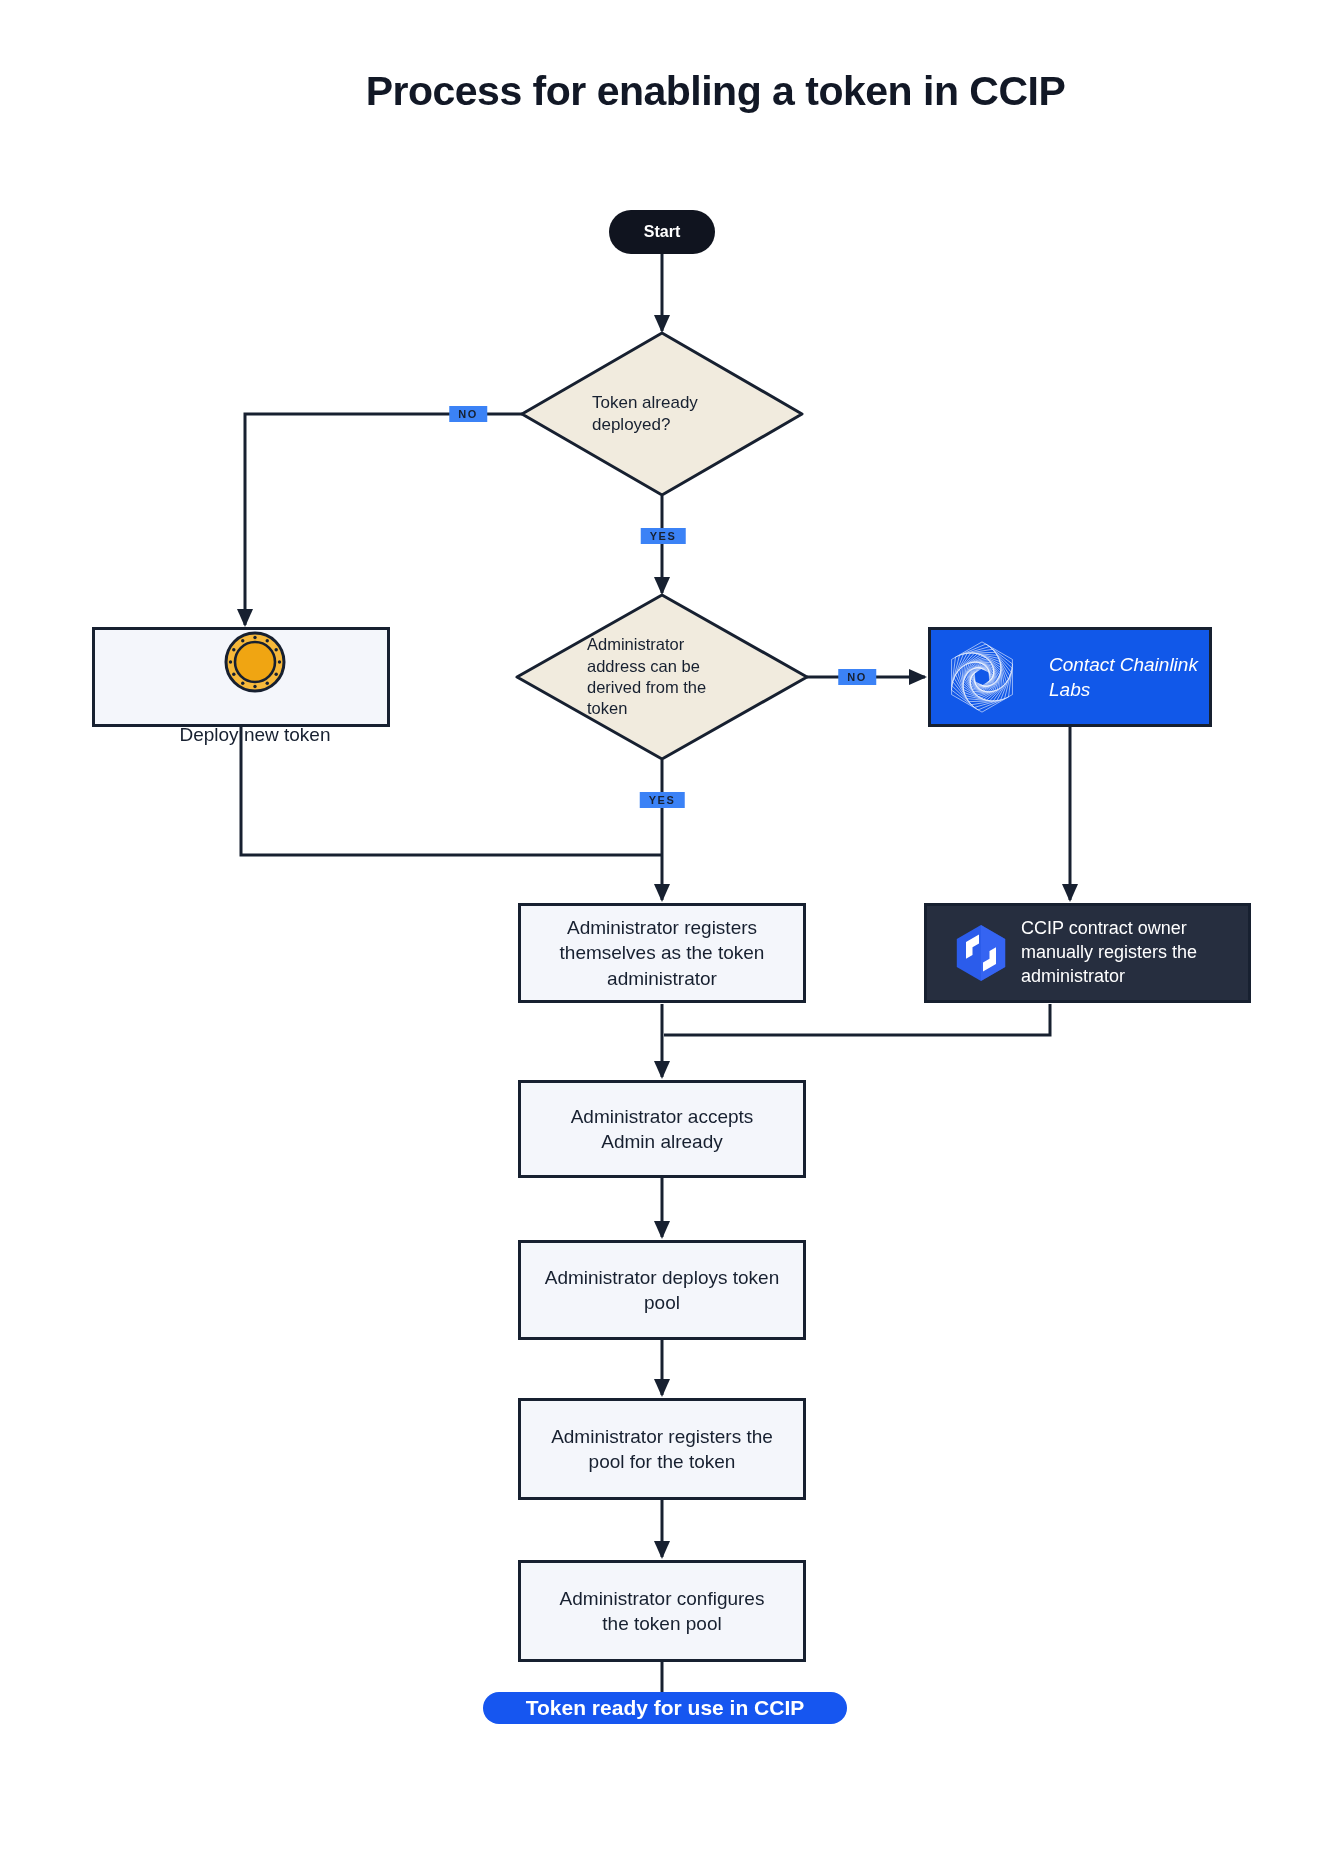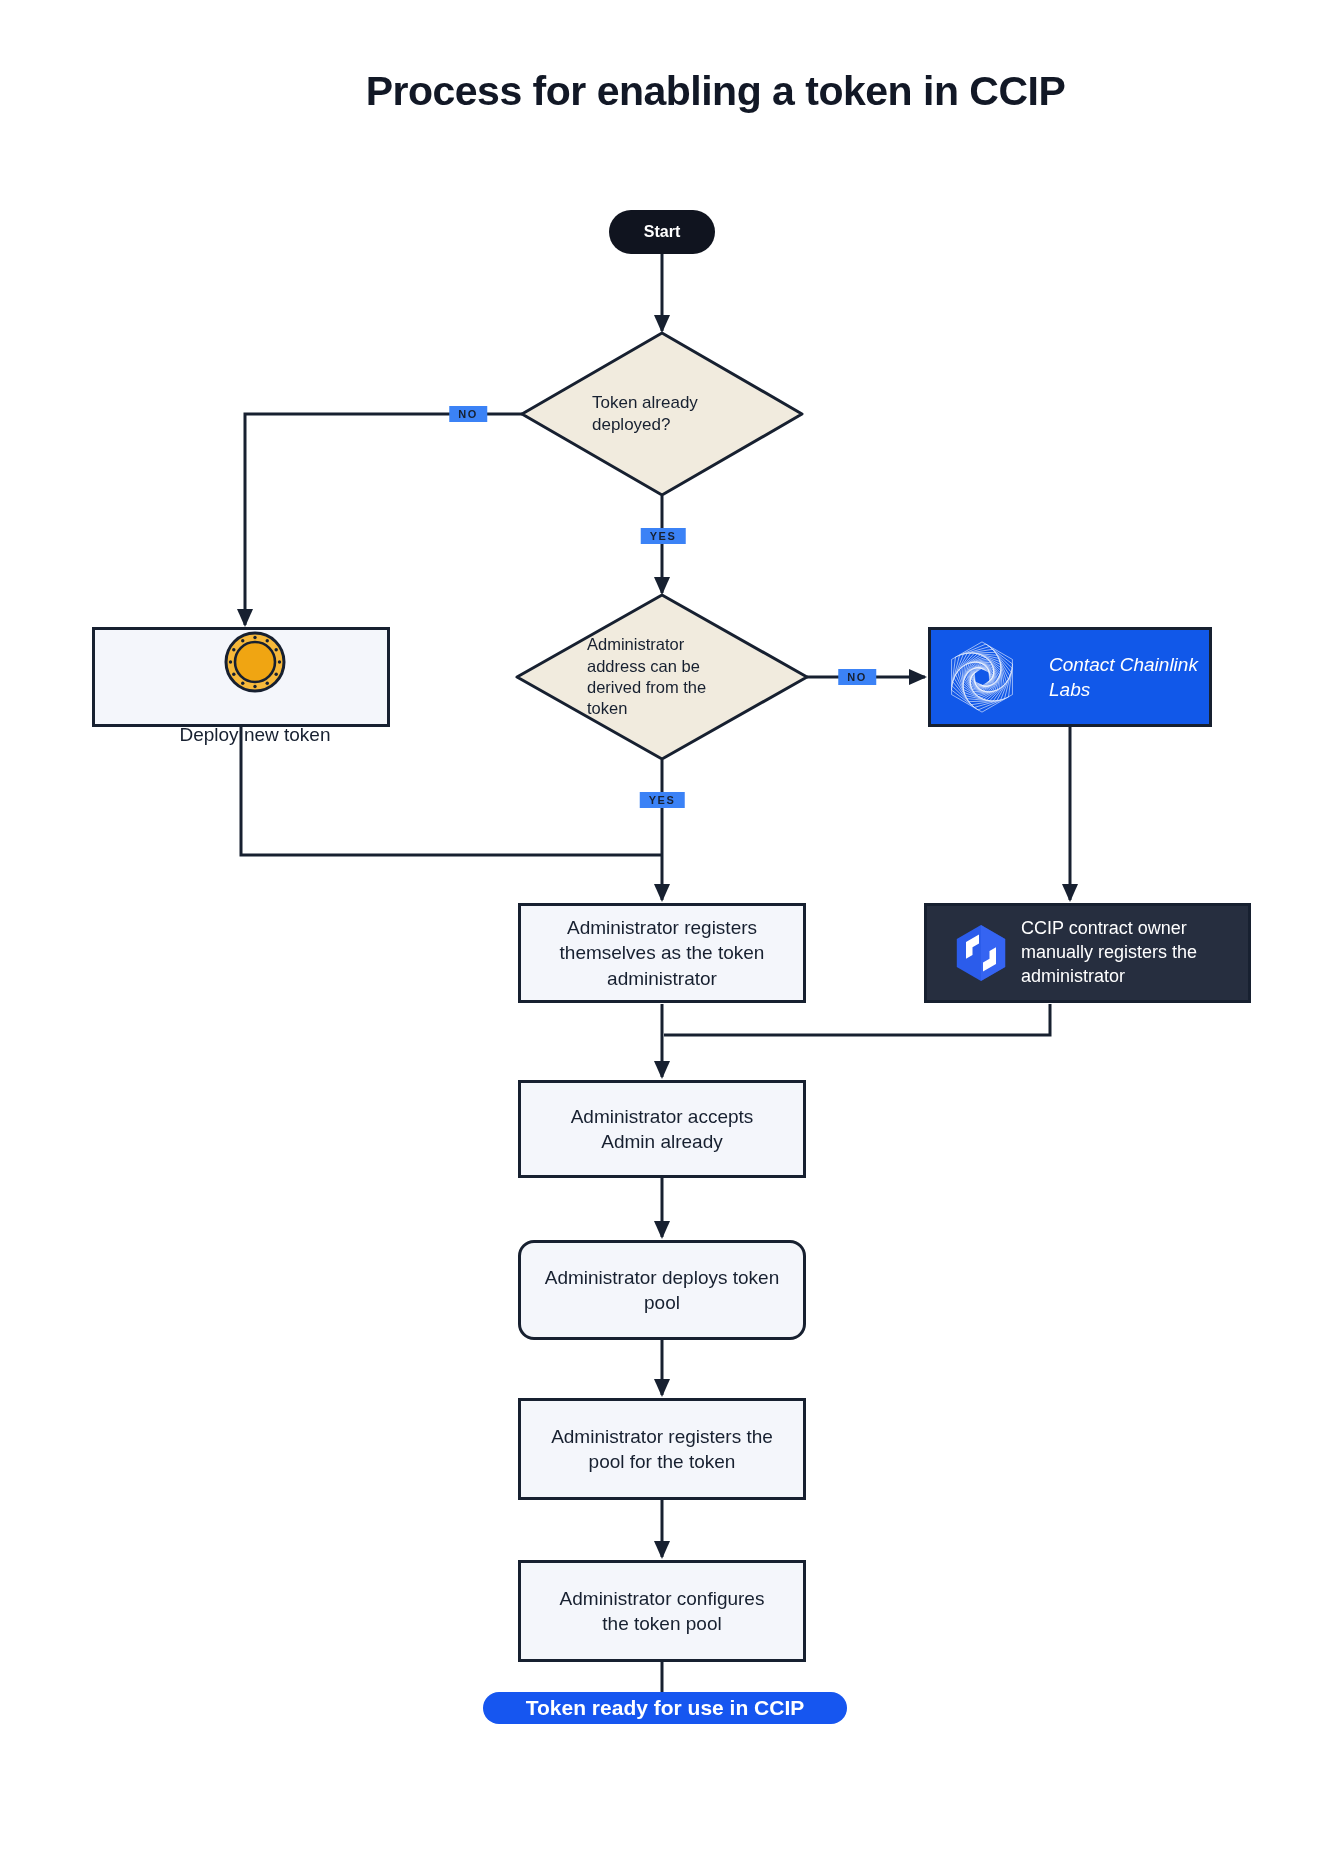--- a/index.html
+++ b/index.html
@@ -23,21 +23,21 @@
   .start-pill{left:609px;top:210px;width:106px;height:44px;border-radius:22px;background:var(--start-fill);color:#fff;font-size:16px;}
   .ready-pill{left:483px;top:1692px;width:364px;height:32px;border-radius:24px;background:var(--ready-blue);color:#fff;font-size:21px;}
   .dtext{position:absolute;z-index:3;display:flex;align-items:center;justify-content:center;color:var(--ink);}
   .d1{left:572px;top:374px;width:180px;height:80px;font-size:17px;line-height:1.3;}
   .d1 span{width:140px;}
   .d2{left:582px;top:607px;width:160px;height:140px;font-size:16.5px;line-height:1.3;}
   .d2 span{width:150px;}
   .process-box{background:var(--box-fill);border:3px solid var(--ink);display:flex;align-items:center;justify-content:center;text-align:center;font-size:19px;line-height:1.32;}
   .box-registers{left:518px;top:903px;width:288px;height:100px;}
   .box-accepts{left:518px;top:1080px;width:288px;height:98px;}
-  .box-deploys{left:518px;top:1240px;width:288px;height:100px;border-radius:16px;}
+  .box-deploys{left:518px;top:1240px;width:288px;height:100px;}
   .box-regpool{left:518px;top:1398px;width:288px;height:102px;}
   .box-configures{left:518px;top:1560px;width:288px;height:102px;}
   .process-box .wrap{width:235px;}
   .icon-box{justify-content:flex-start;text-align:left;}
   .box-deploy-token{left:92px;top:627px;width:298px;height:100px;padding-left:28px;gap:28px;flex-direction:column;}
   .box-contact{left:928px;top:627px;width:284px;height:100px;background:var(--chainlink-blue);color:#fff;padding-left:12px;gap:28px;font-style:italic;}
   .box-ccip-owner{left:908px;top:903px;width:327px;height:100px;background:var(--dark-box);color:#fff;padding-left:26px;gap:12px;font-size:18px;margin-left:16px;}
   .edge-label{position:absolute;z-index:3;transform:translate(-50%,-50%);background:#3b82f6;padding:2px 9px;font-size:11px;font-weight:700;letter-spacing:1.5px;color:var(--ink);}
   .lbl-no1{left:468px;top:414px;}
   .lbl-yes1{left:663px;top:536px;}

